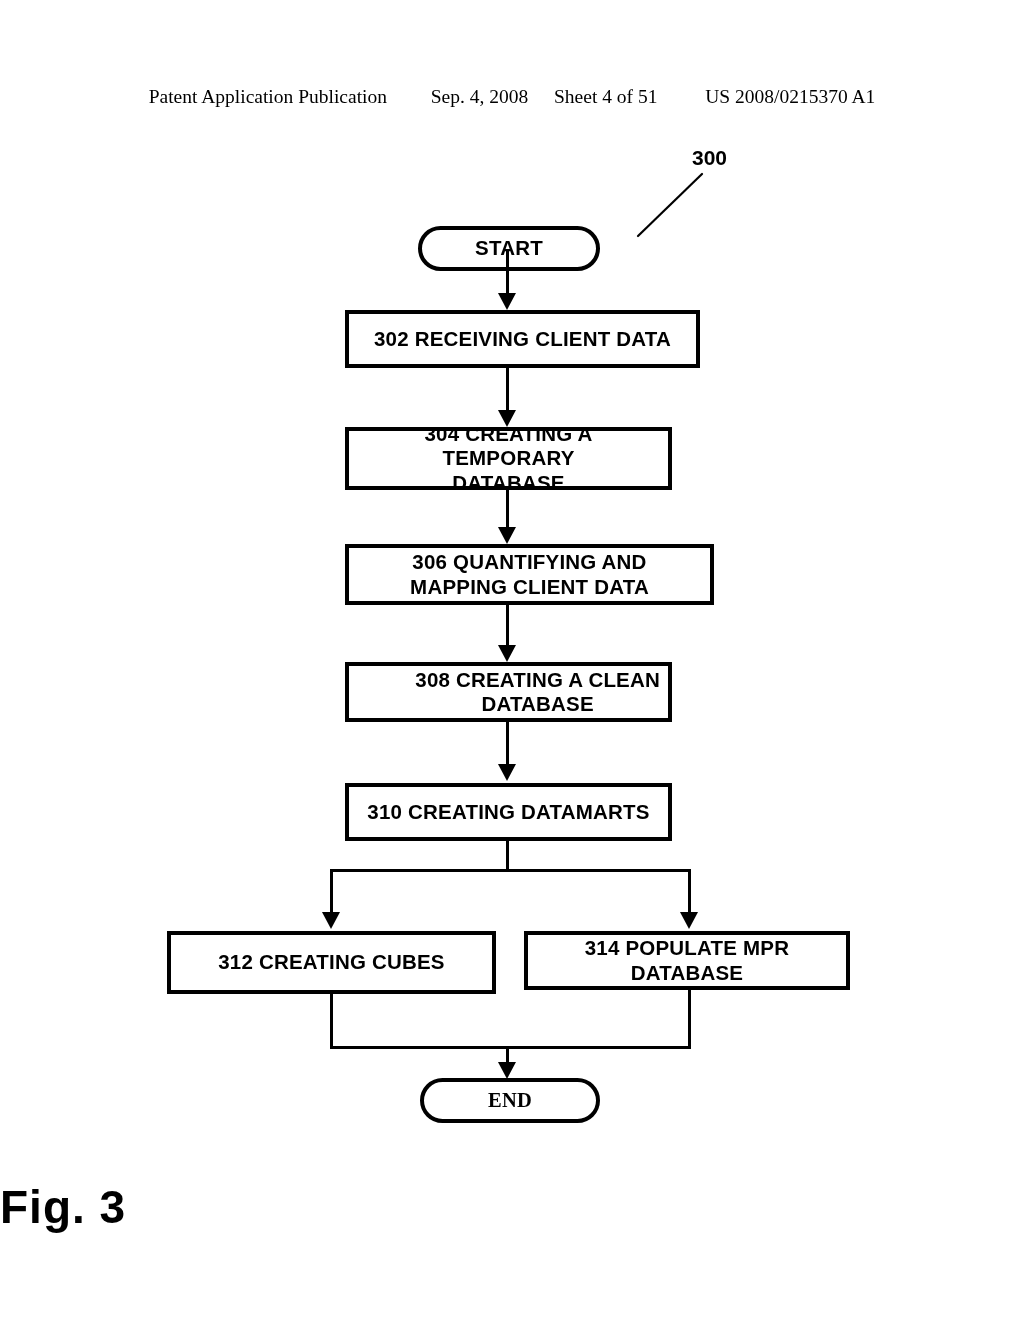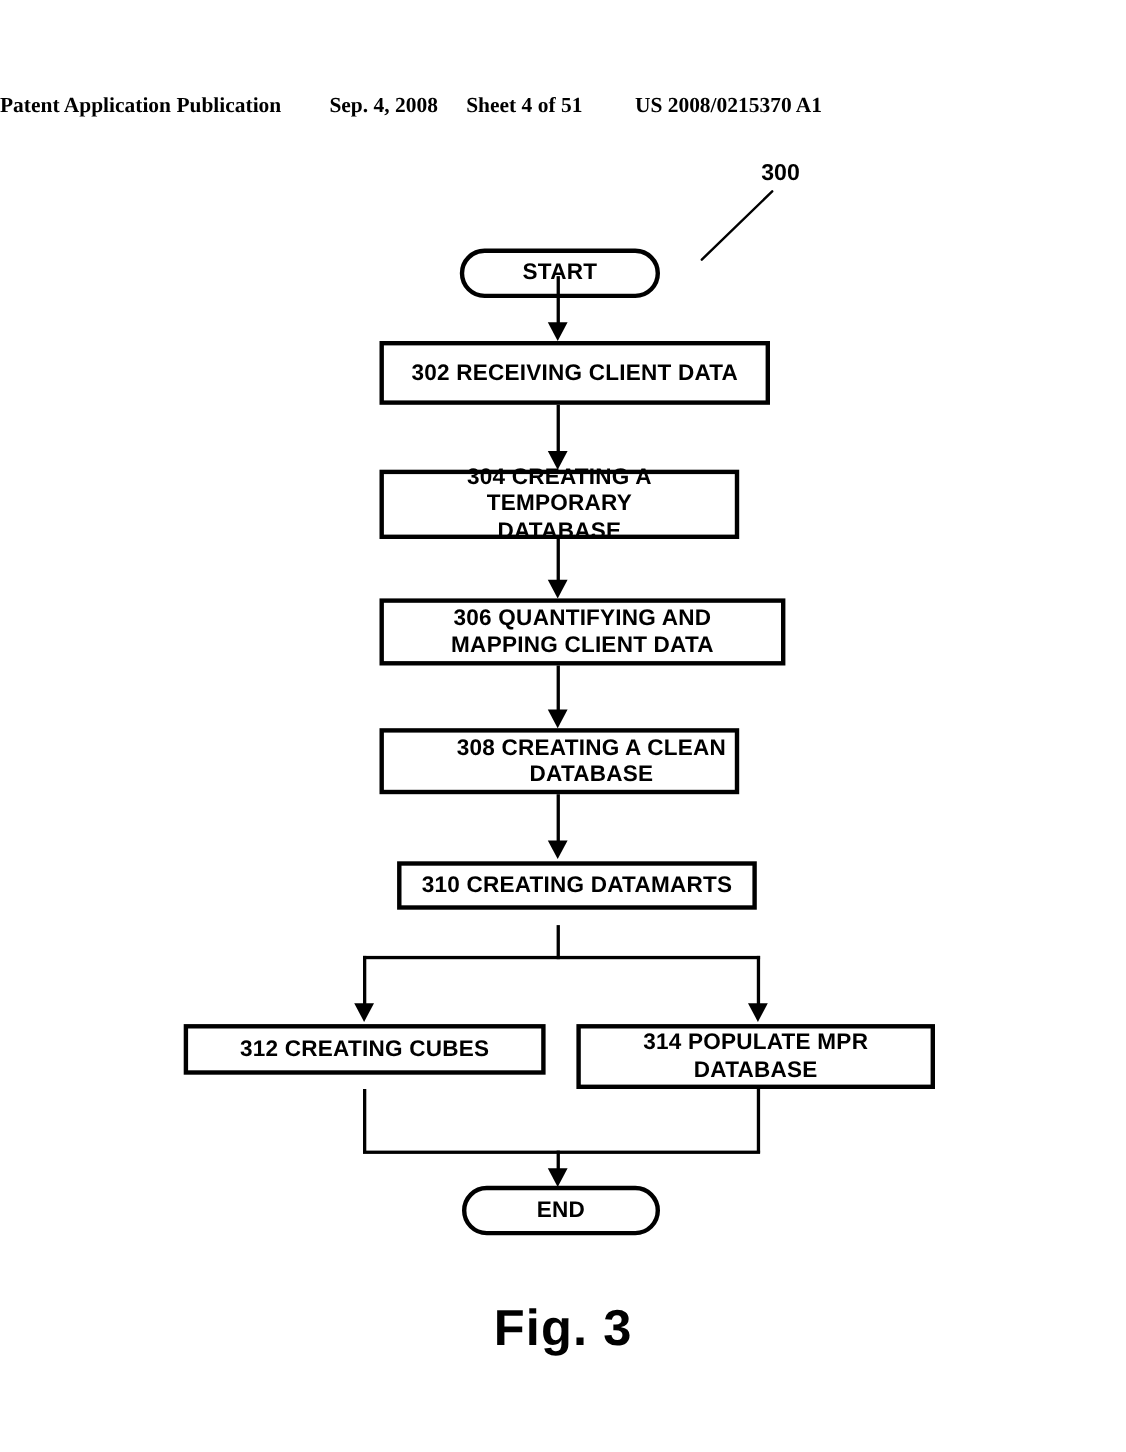--- a/index.html
+++ b/index.html
@@ -15,23 +15,23 @@
     overflow: hidden;
     font-family: "Liberation Sans", sans-serif;
   }
 
   
   #patent-header {
     position: absolute;
     left: 0;
     top: 86px;
     width: 1024px;
-    text-align: left;
+    text-align: center;
     font-family: "Liberation Serif", serif;
-    font-weight: bold;
+    font-weight: normal;
     font-size: 19.5px;
     color: #000000;
     white-space: nowrap;
     letter-spacing: 0px;
   }
   #patent-header .hdr-seg { display: inline-block; }
   .gap-a { display: inline-block; width: 34px; }
   .gap-b { display: inline-block; width: 16px; }
   .gap-c { display: inline-block; width: 38px; }
 
@@ -96,21 +96,20 @@
     height: 70px;
     overflow: visible;
   }
 
   
   #fig-caption {
     position: absolute;
     left: 0;
     top: 1180px;
     width: 1024px;
-    text-align: center;
     font-family: "Liberation Sans", sans-serif;
     font-weight: bold;
     font-size: 46px;
     letter-spacing: 1px;
     color: #000000;
   }
 </style>
 </head>
 <body>
 
@@ -168,44 +167,44 @@
   <div class="node" style="left:345px; top:662px; width:327px; height:60px;justify-content:flex-end;">
     <span class="label">
       <span>308 CREATING A CLEAN</span><br>
       <span>DATABASE</span>
     </span>
   </div>
 
   <div class="vline" style="left:506px; top:722px; height:44px;"></div>
   <div class="arrowhead" style="left:498px; top:764px;"></div>
 
-  <div class="node" style="left:345px; top:783px; width:327px; height:44px;margin-left:16px;">
+  <div class="node" style="left:345px; top:783px; width:327px; height:58px;">
     <span class="label">310 CREATING DATAMARTS</span>
   </div>
 
   <div class="vline" style="left:506px; top:841px; height:31px;"></div>
   <div class="hline" style="left:330px; top:869px; width:361px;"></div>
   <div class="vline" style="left:330px; top:869px; height:45px;"></div>
   <div class="arrowhead" style="left:322px; top:912px;"></div>
   <div class="vline" style="left:688px; top:869px; height:45px;"></div>
   <div class="arrowhead" style="left:680px; top:912px;"></div>
 
-  <div class="node" style="left:167px; top:931px; width:329px; height:46px;">
+  <div class="node" style="left:167px; top:931px; width:329px; height:63px;">
     <span class="label">312 CREATING CUBES</span>
   </div>
 
   <div class="node" style="left:524px; top:931px; width:326px; height:59px;">
     <span class="label">314 POPULATE MPR DATABASE</span>
   </div>
 
   <div class="vline" style="left:330px; top:990px; height:58px;"></div>
   <div class="vline" style="left:688px; top:990px; height:58px;"></div>
   <div class="hline" style="left:330px; top:1046px; width:361px;"></div>
   <div class="vline" style="left:506px; top:1046px; height:20px;"></div>
   <div class="arrowhead" style="left:498px; top:1062px;"></div>
 
-  <div class="node terminal" style="left:420px; top:1078px; width:180px; height:45px;">
+  <div class="node terminal" style="left:420px; top:1078px; width:180px; height:45px;font-family:Liberation Serif, serif;">
     <span class="label">END</span>
   </div>
 
   <div id="fig-caption">Fig. 3</div>
 
 </div>
 
 </body></html>

